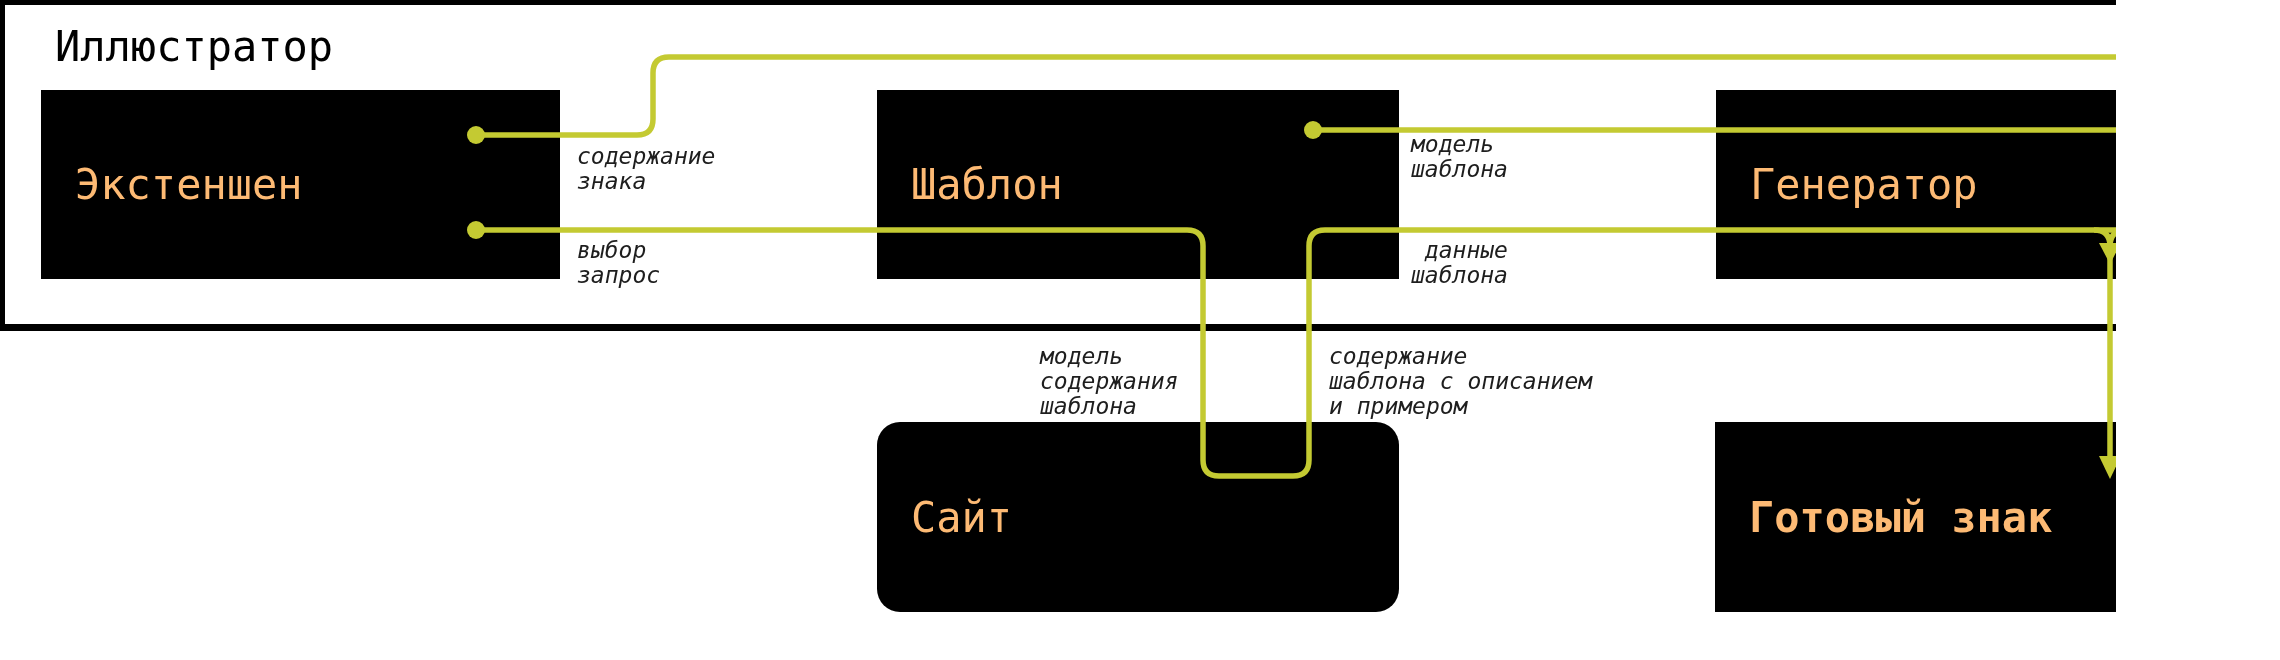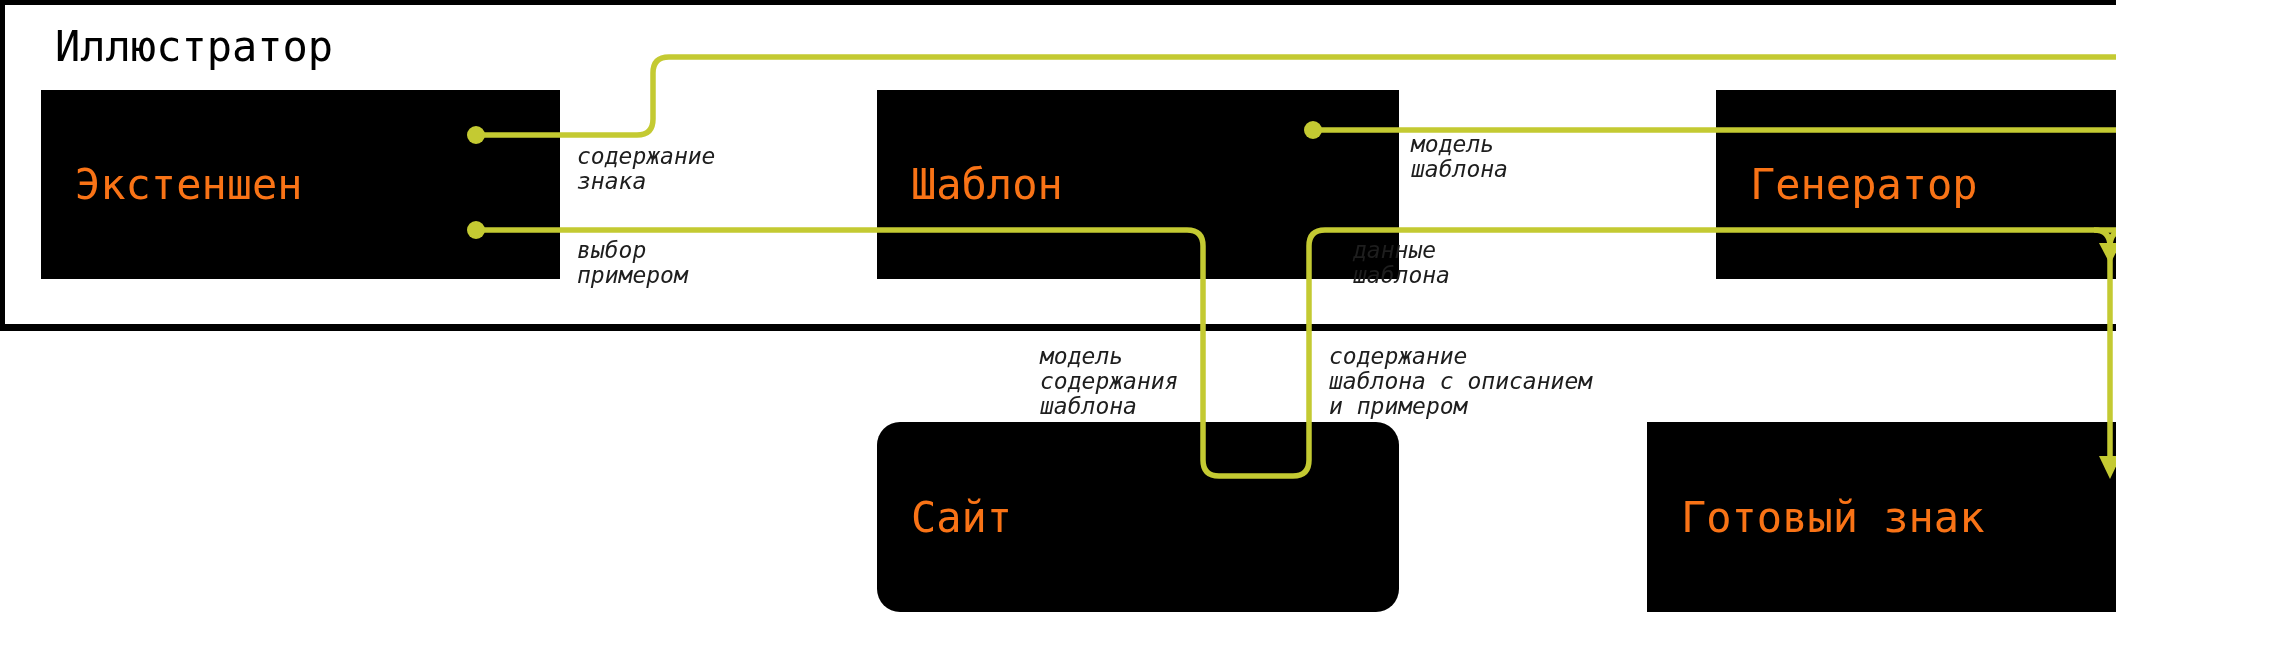--- a/index.html
+++ b/index.html
@@ -22,40 +22,40 @@
     position:absolute;left:55px;top:22px;
     font-size:42px;line-height:50px;
     color:#000000;
     white-space:nowrap;
   }
   .node{
     position:absolute;
     background:#000000;
     display:flex;align-items:center;
     padding-left:34px;box-sizing:border-box;
-    color:#f97316;
+    color:#fdba74;
     font-size:42px;
     white-space:nowrap;
   }
   .node-extension{left:41px;top:90px;width:519px;height:189px;}
   .node-template {left:877px;top:90px;width:522px;height:189px;}
   .node-generator{left:1716px;top:90px;width:519px;height:189px;}
   .node-site     {left:877px;top:422px;width:522px;height:190px;border-radius:23px;}
-  .node-ready    {left:1647px;top:422px;width:520px;height:190px;}
+  .node-ready    {left:1715px;top:422px;width:520px;height:190px;font-weight:bold;}
   .edge-label{
     position:absolute;
     font-size:23px;line-height:25px;
     color:#1e1e1e;
     white-space:pre-line;
     font-style:italic;
   }
   .lbl-sign-content     {left:577px;top:144px;}
   .lbl-template-choice  {left:577px;top:238px;}
   .lbl-template-model   {left:1411px;top:132px;}
-  .lbl-template-data    {left:1353px;top:238px;}
+  .lbl-template-data    {left:1411px;top:238px;text-align:right;}
   .lbl-content-request  {left:1040px;top:344px;}
   .lbl-content-response {left:1329px;top:344px;}
   .flow-svg{
     position:absolute;left:0;top:0;
     pointer-events:none;
   }
 </style>
 </head>
 <body>
 
@@ -77,21 +77,21 @@
   <div class="node node-site">
     <span>Сайт</span>
   </div>
   <div class="node node-ready">
     <span>Готовый знак</span>
   </div>
 
   <div class="edge-label lbl-sign-content">содержание
 знака</div>
   <div class="edge-label lbl-template-choice">выбор
-примером</div>
+запрос</div>
   <div class="edge-label lbl-template-model">модель
 шаблона</div>
   <div class="edge-label lbl-template-data">данные
 шаблона</div>
   <div class="edge-label lbl-content-request">модель
 содержания
 шаблона</div>
   <div class="edge-label lbl-content-response">содержание
 шаблона с описанием
 и примером</div>

